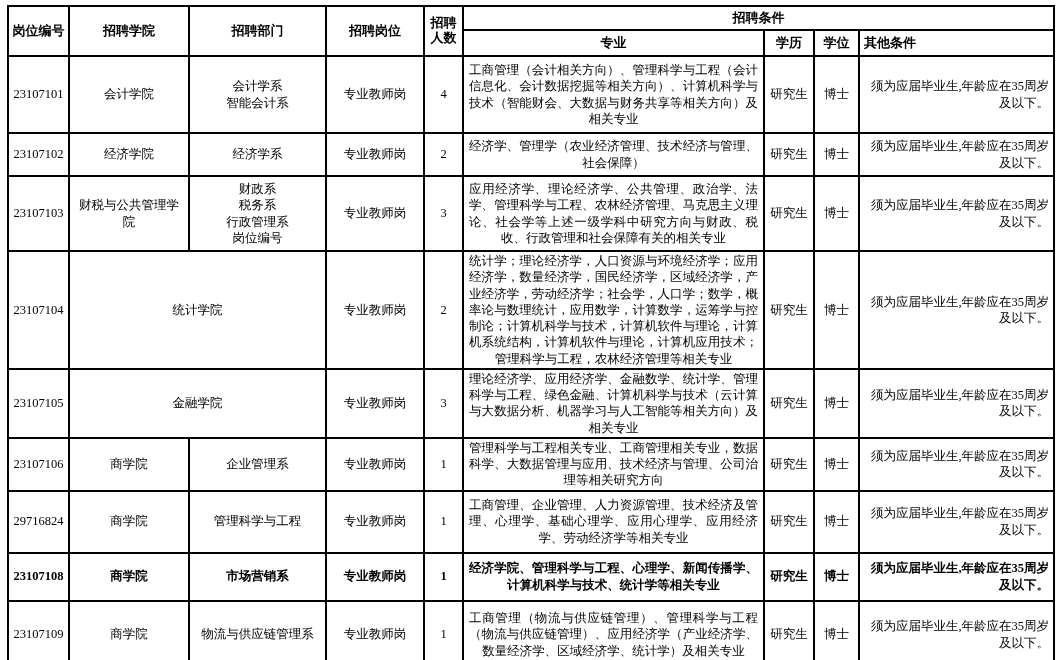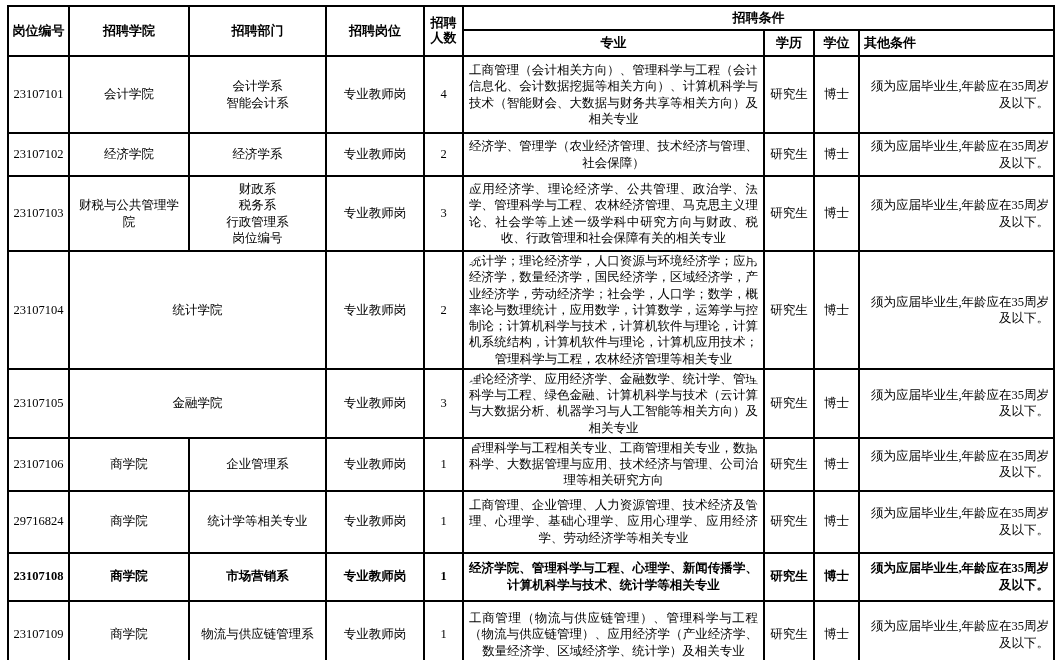--- a/index.html
+++ b/index.html
@@ -41,21 +41,20 @@
   .th-other {
     text-align: left;
     padding-left: 4px;
   }
   .hdr-row-1 { height: 24px; }
   .hdr-row-2 { height: 26px; font-family: Liberation Serif, serif; }
   .cell-major {
     text-align: justify;
     text-align-last: center;
     padding: 1px 5px;
-    border-radius: 28px;
   }
   .cell-other {
     text-align: right;
     padding: 1px 4px;
   }
 </style>
 </head>
 <body>
 
 <div class="page">
@@ -161,21 +160,21 @@
           <td>1</td>
           <td class="cell-major">管理科学与工程相关专业、工商管理相关专业，数据科学、大数据管理与应用、技术经济与管理、公司治理等相关研究方向</td>
           <td>研究生</td>
           <td>博士</td>
           <td class="cell-other">须为应届毕业生,年龄应在35周岁及以下。</td>
         </tr>
         <tr style="height: 62px;">
           <td>29716824</td>
           <td>商学院</td>
           <td>
-            <div>统计学等相关专业</div>
+            <div>管理科学与工程</div>
           </td>
           <td>专业教师岗</td>
           <td>1</td>
           <td class="cell-major">工商管理、企业管理、人力资源管理、技术经济及管理、心理学、基础心理学、应用心理学、应用经济学、劳动经济学等相关专业</td>
           <td>研究生</td>
           <td>博士</td>
           <td class="cell-other">须为应届毕业生,年龄应在35周岁及以下。</td>
         </tr>
         <tr style="height: 48px; font-weight: bold;">
           <td>23107108</td>

